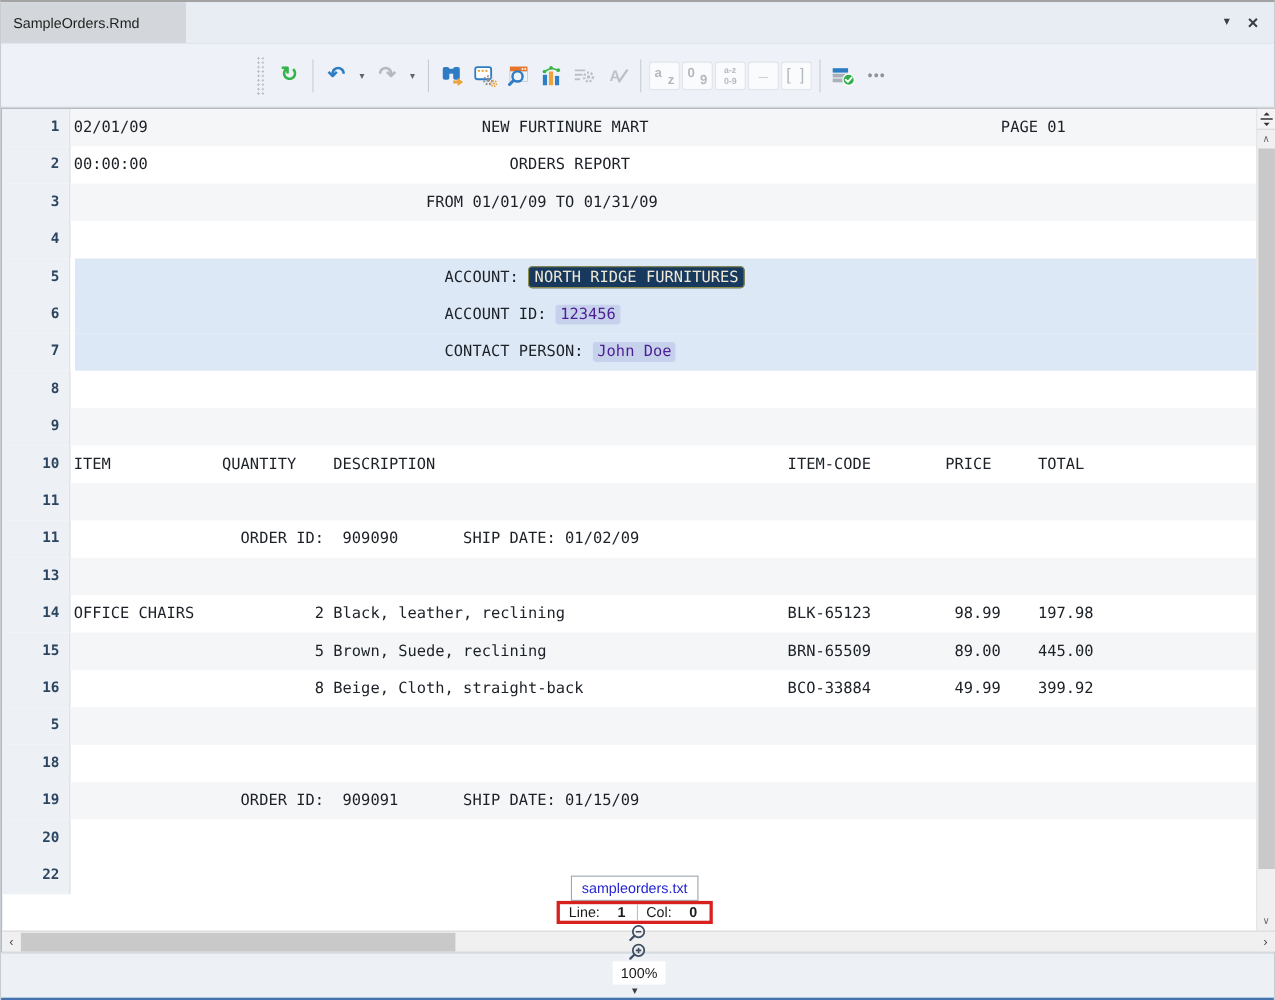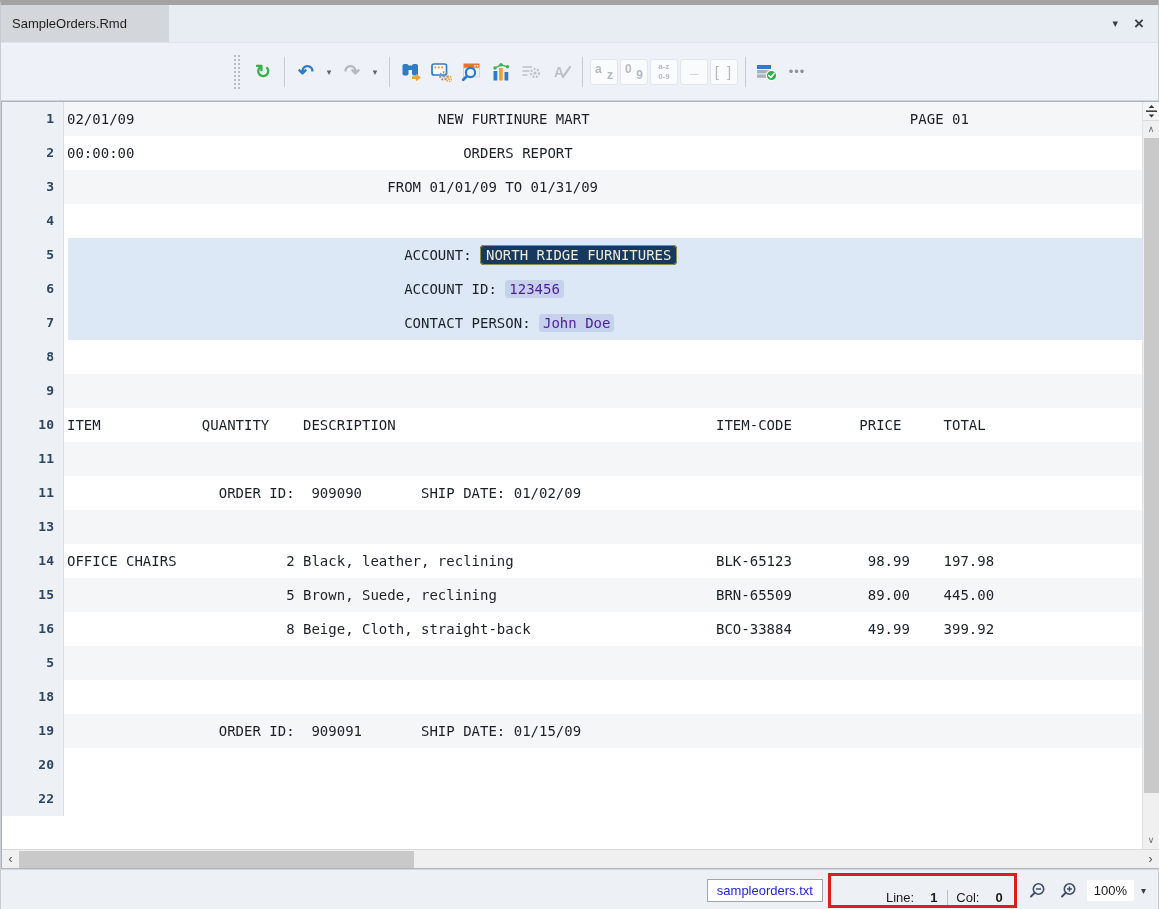--- a/index.html
+++ b/index.html
@@ -1,19 +1,19 @@
 <!DOCTYPE html>
 <html><head>
 <meta charset="utf-8">
 <style>
   * { margin:0; padding:0; box-sizing:border-box; }
   html,body { width:1159px; height:909px; overflow:hidden;
     font-family:"Liberation Sans", sans-serif; background:#e8edf4; }
   #win { position:relative; width:1159px; height:909px;
-    border-left:1px solid #c6ccd2; border-right:1px solid #c6ccd2; border-top:5px solid #a3a3a3; }
+    border-left:1px solid #c6ccd2; border-right:1px solid #c6ccd2; border-top:2px solid #a3a3a3; }
 
   
   .tabbar { position:absolute; left:0; top:0; width:100%; height:38px;
     background:#e8edf4; border-bottom:1px solid #dfe5ec; display:flex; align-items:stretch; }
   .tab { width:168px; background:#d3d6da; display:flex; align-items:center;
     padding-left:11px; font-size:13px; color:#1f1f1f; }
   .tab-controls { margin-left:auto; display:flex; align-items:center; gap:16px; padding-right:14px; }
   .tab-caret { font-size:11px; color:#3a3f45; line-height:1; }
   .tab-close { font-size:17px; font-weight:bold; color:#3a3f45; line-height:1; }
 
@@ -68,25 +68,25 @@
   .v-down { position:absolute; bottom:2px; width:100%; }
   .hscroll { position:absolute; left:0; bottom:0; width:1157px; height:19px;
     background:#f0f0f0; border-top:1px solid #d9d9d9; display:flex; align-items:center; }
   .h-left, .h-right { width:17px; text-align:center; font-size:12px; color:#4a4a4a; }
   .h-thumb { width:395px; height:17px; background:#c9c9c9; }
   .h-track { flex:1; }
 
   
   .statusbar { position:absolute; left:0; top:864px; width:100%; height:41px;
     background:#edf1f6; border-top:1px solid #d3d9df;
-    display:flex; align-items:center; justify-content:flex-end; font-size:13px; color:#1a1a1a; }
+    display:flex; align-items:center; justify-content:flex-end; font-size:13px; color:#1a1a1a;flex-direction:column; }
   .file-cell { background:#ffffff; border:1px solid #9ea5ad; color:#2424d2;
     padding:3px 9px; margin-right:5px; }
   .linecol-group { display:flex; align-items:flex-end; border:3px solid #d8201f;
-    margin-right:5px; height:35px;padding-left:47px; }
+    margin-right:5px; height:35px; }
   .lc-cell { display:flex; align-items:center; padding:0 10px 0 8px;
     border-left:1px solid #b9bfc6; }
   .lc-cell:first-child { border-left:none; }
   .lc-cell .val { font-weight:bold; margin-left:16px; }
   .lc-endsep { width:1px; background:#b9bfc6; }
   .zoom-btn { margin:0 7px; display:flex; align-items:center; }
   .pct-cell { background:#ffffff; padding:3px 7px; margin-left:3px; }
   .pct-caret { font-size:10px; color:#3a3f45; margin:0 12px 0 7px; }
 
   .bottom-strip { position:absolute; left:0; top:905px; width:100%; height:4px; background:#4473af; }

